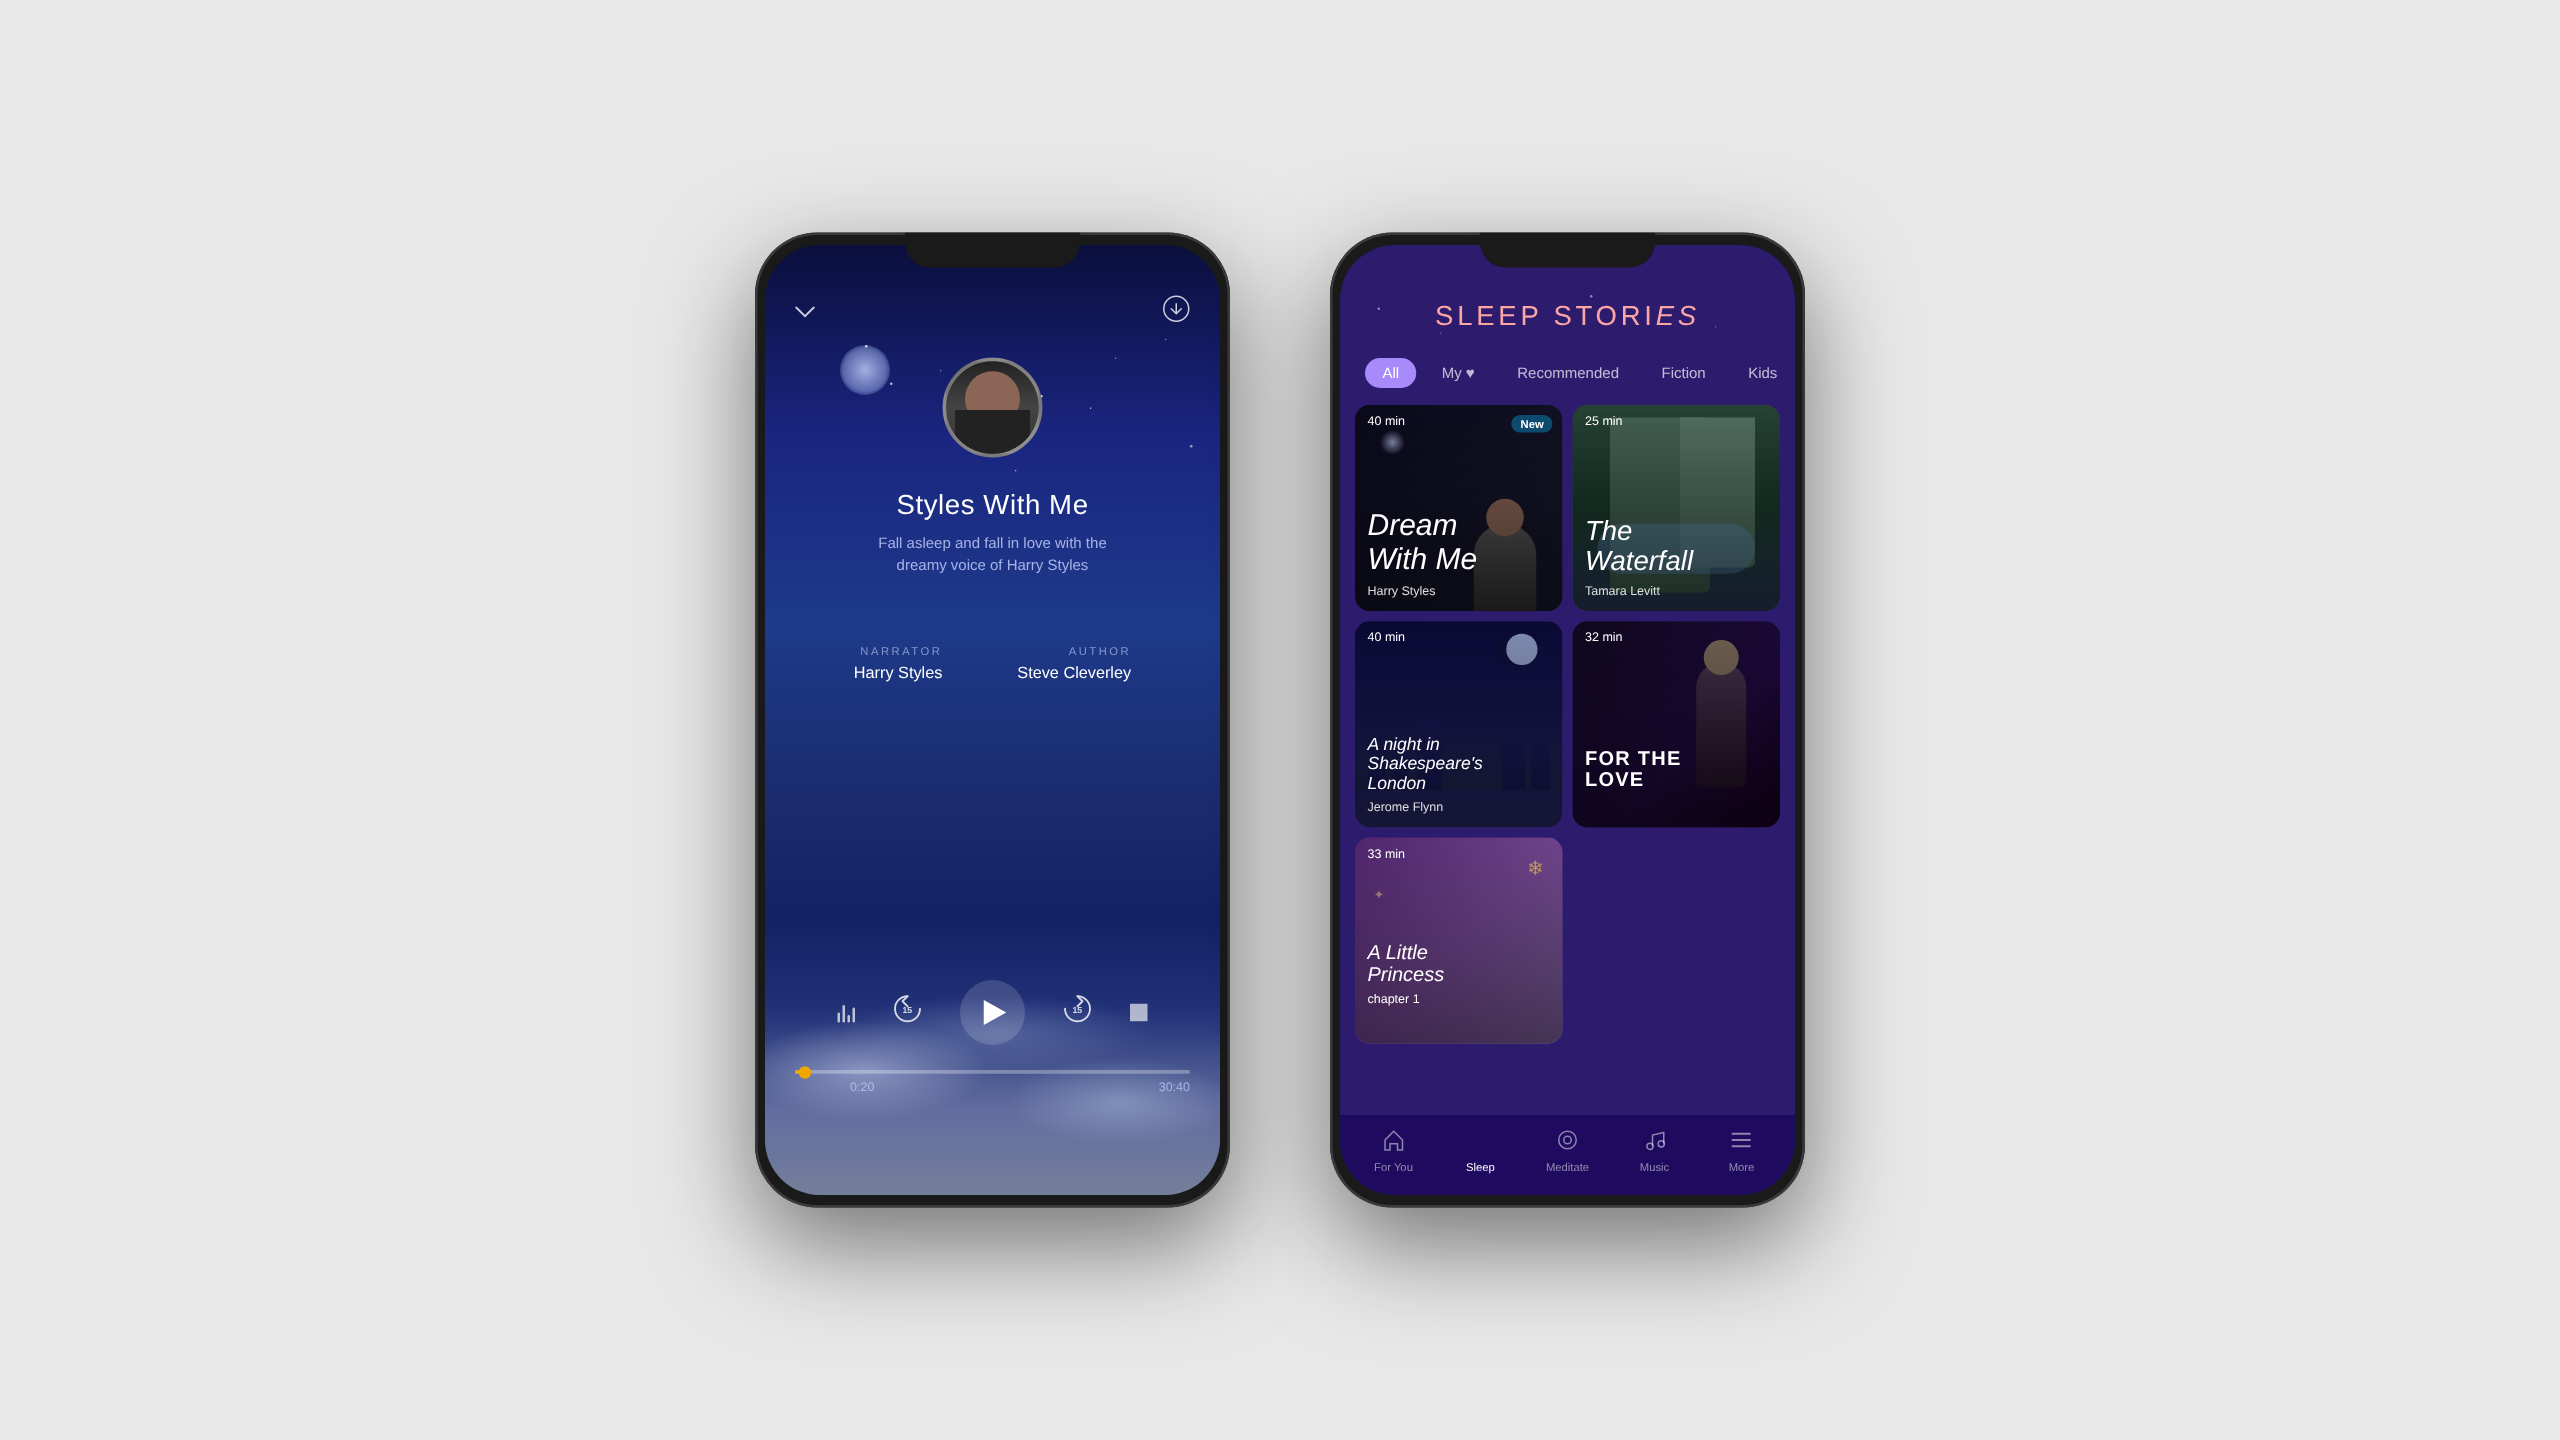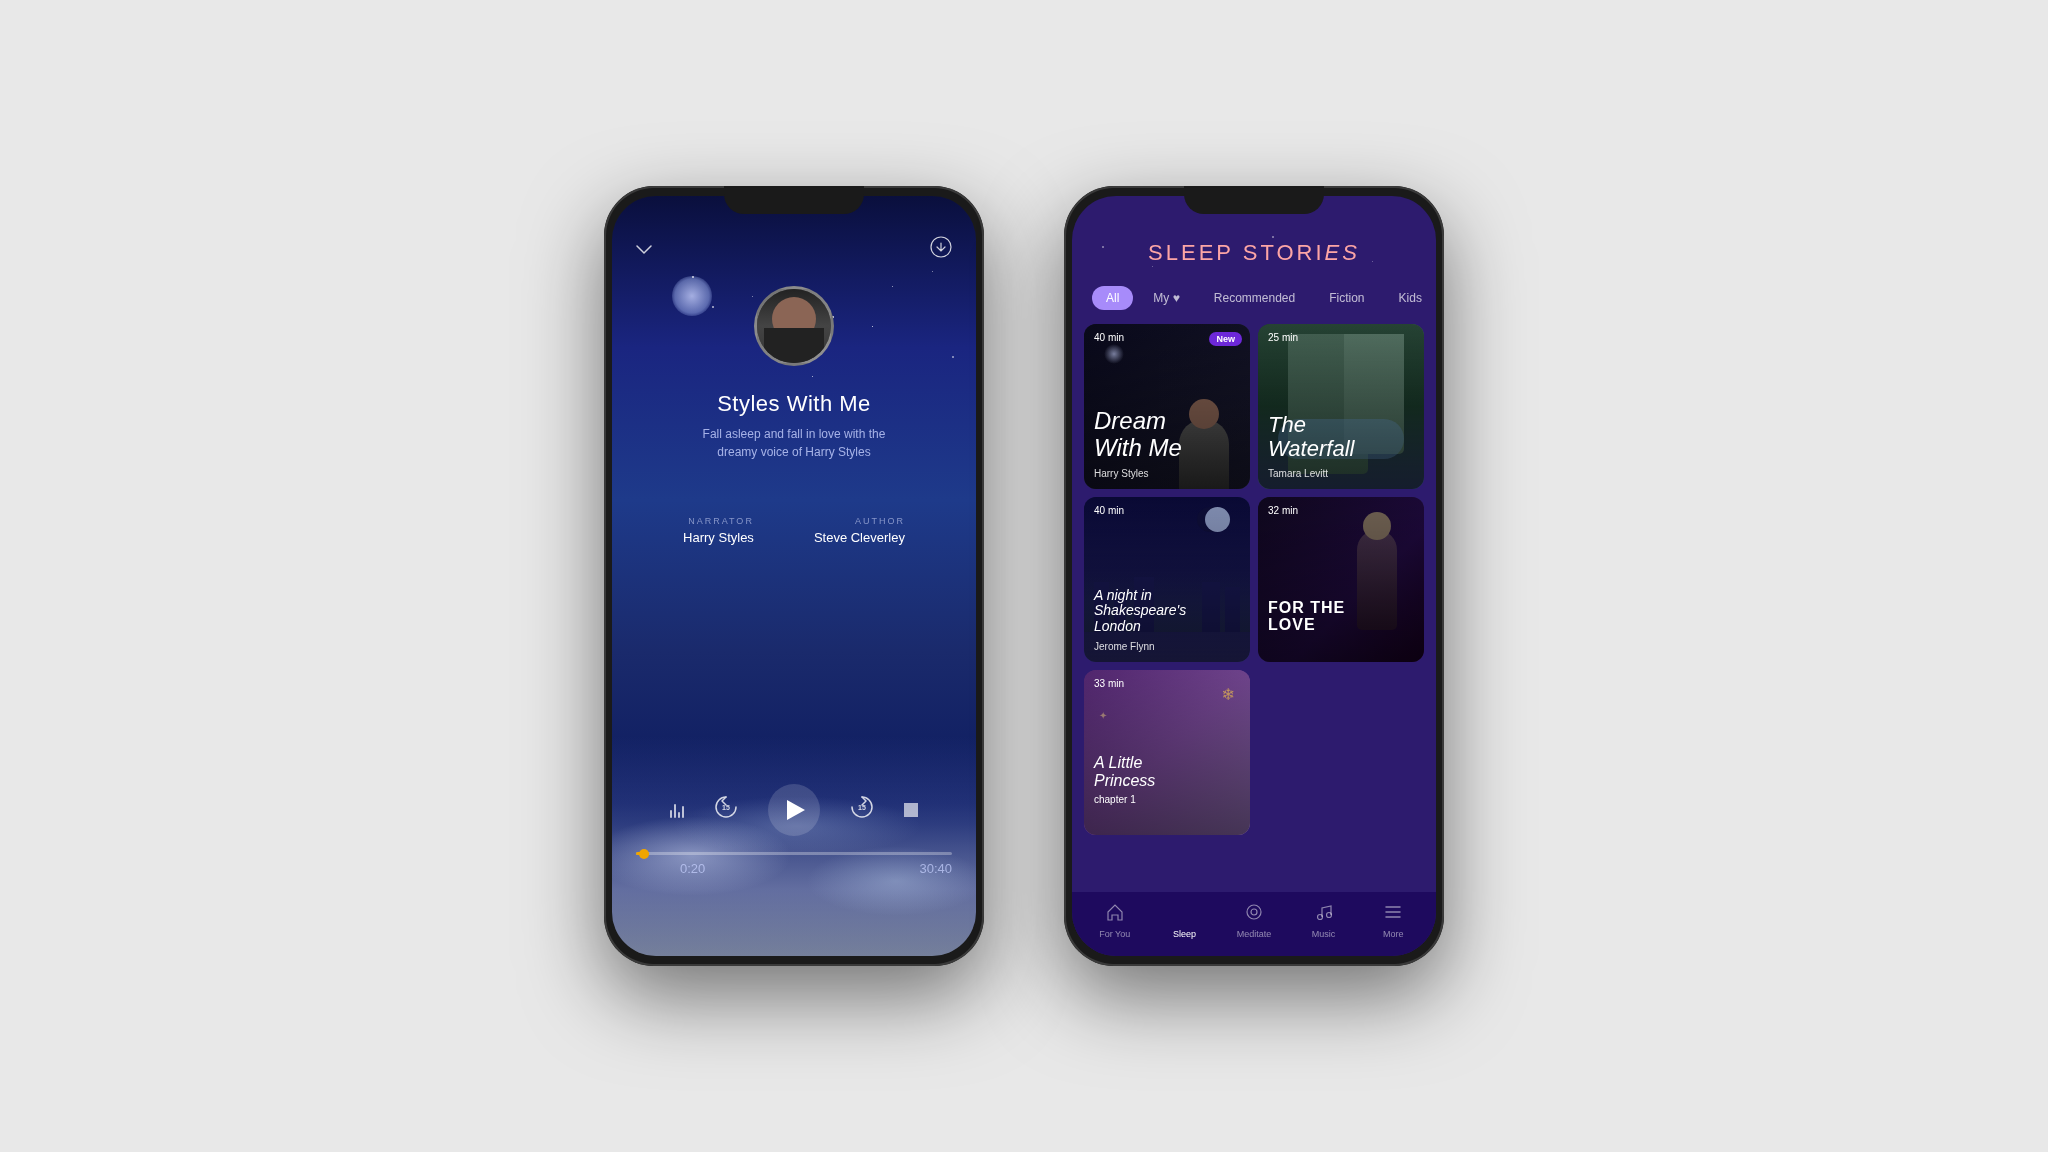--- a/index.html
+++ b/index.html
@@ -297,21 +297,21 @@
       right: 96%;
       top: -3.5px;
     }
     .progress-times {
       display: flex;
       justify-content: space-between;
       margin-top: 6px;
     }
     .progress-time {
       color: rgba(200,210,255,0.7);
-      font-size: 13px;
+      font-size: 10px;
       padding-left: 44px;
     }
     .equalizer-icon {
       display: flex;
       align-items: flex-end;
       gap: 2px;
       height: 16px;
     }
     .eq-bar {
       width: 2px;
@@ -397,21 +397,21 @@
       top: 8px;
       left: 10px;
       color: white;
       font-size: 10px;
       font-weight: 500;
     }
     .story-badge-new {
       position: absolute;
       top: 8px;
       right: 8px;
-      background: #6d28d9;
+      background: #0c4a6e;
       color: white;
       font-size: 9px;
       font-weight: 600;
       padding: 2px 7px;
       border-radius: 10px;
     }
     .story-title {
       position: absolute;
       bottom: 28px;
       left: 10px;

